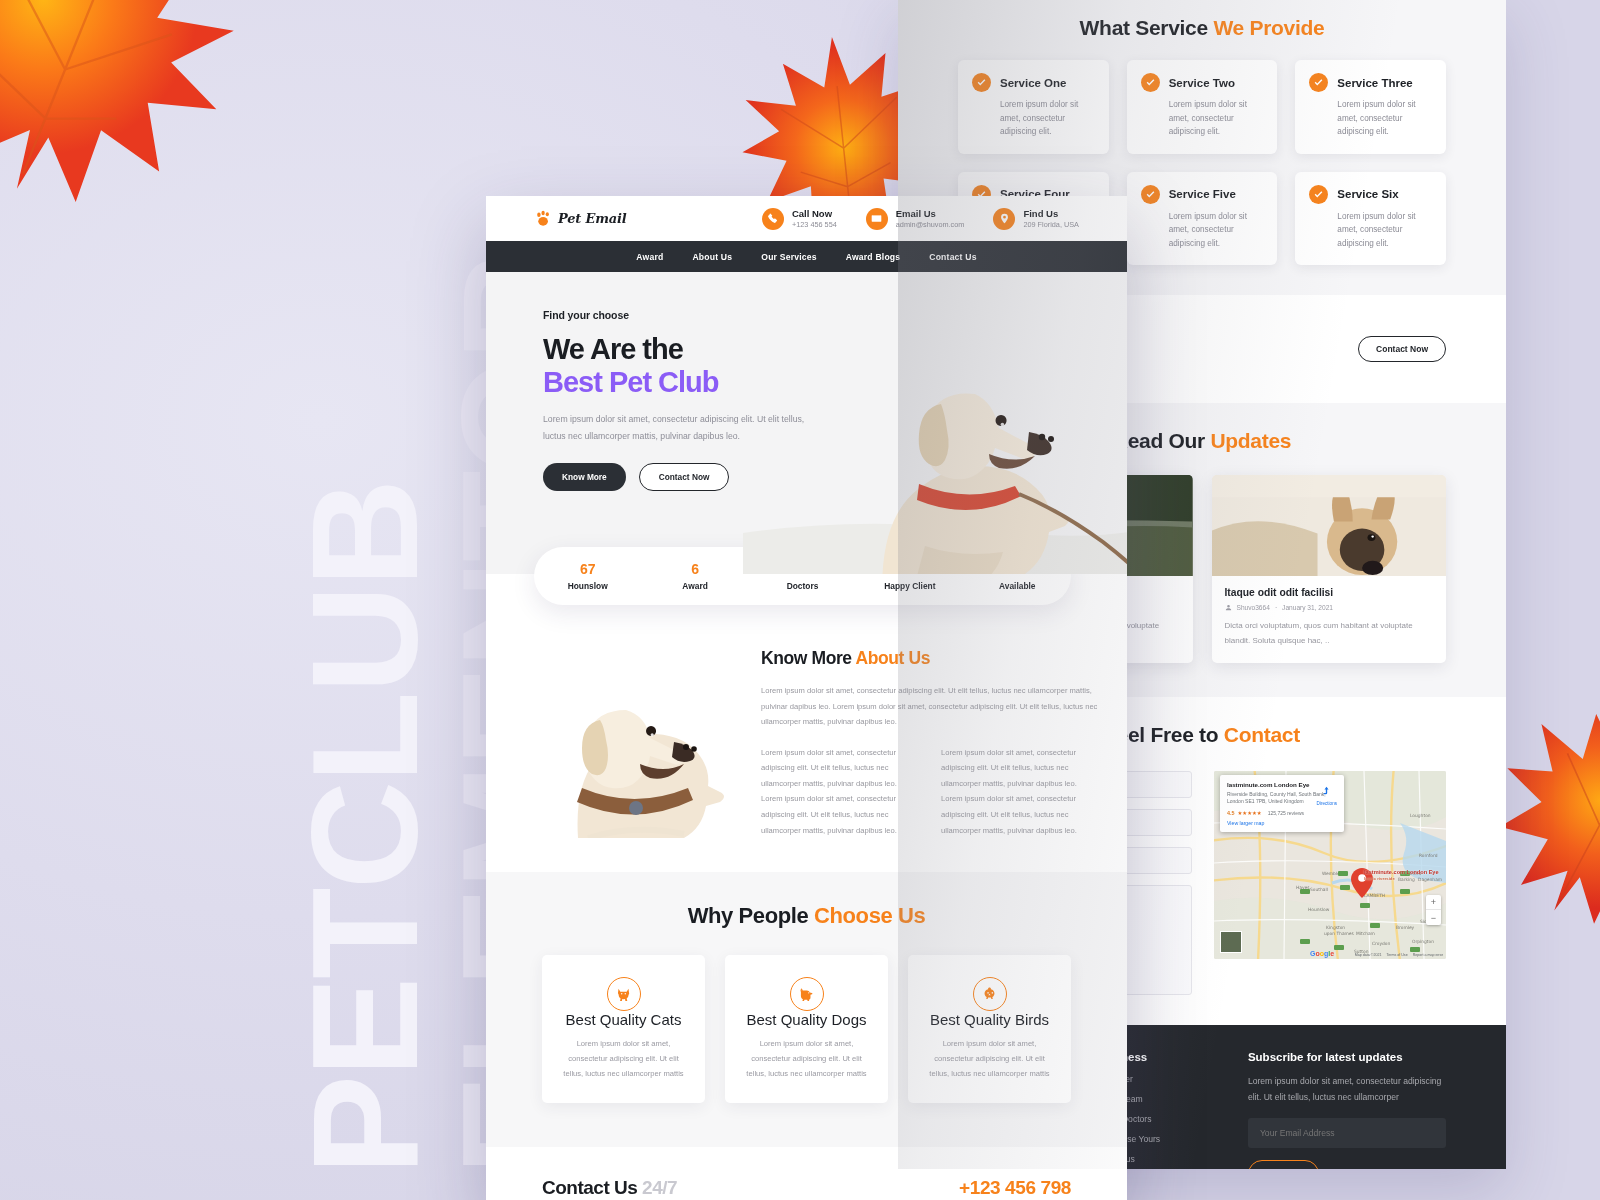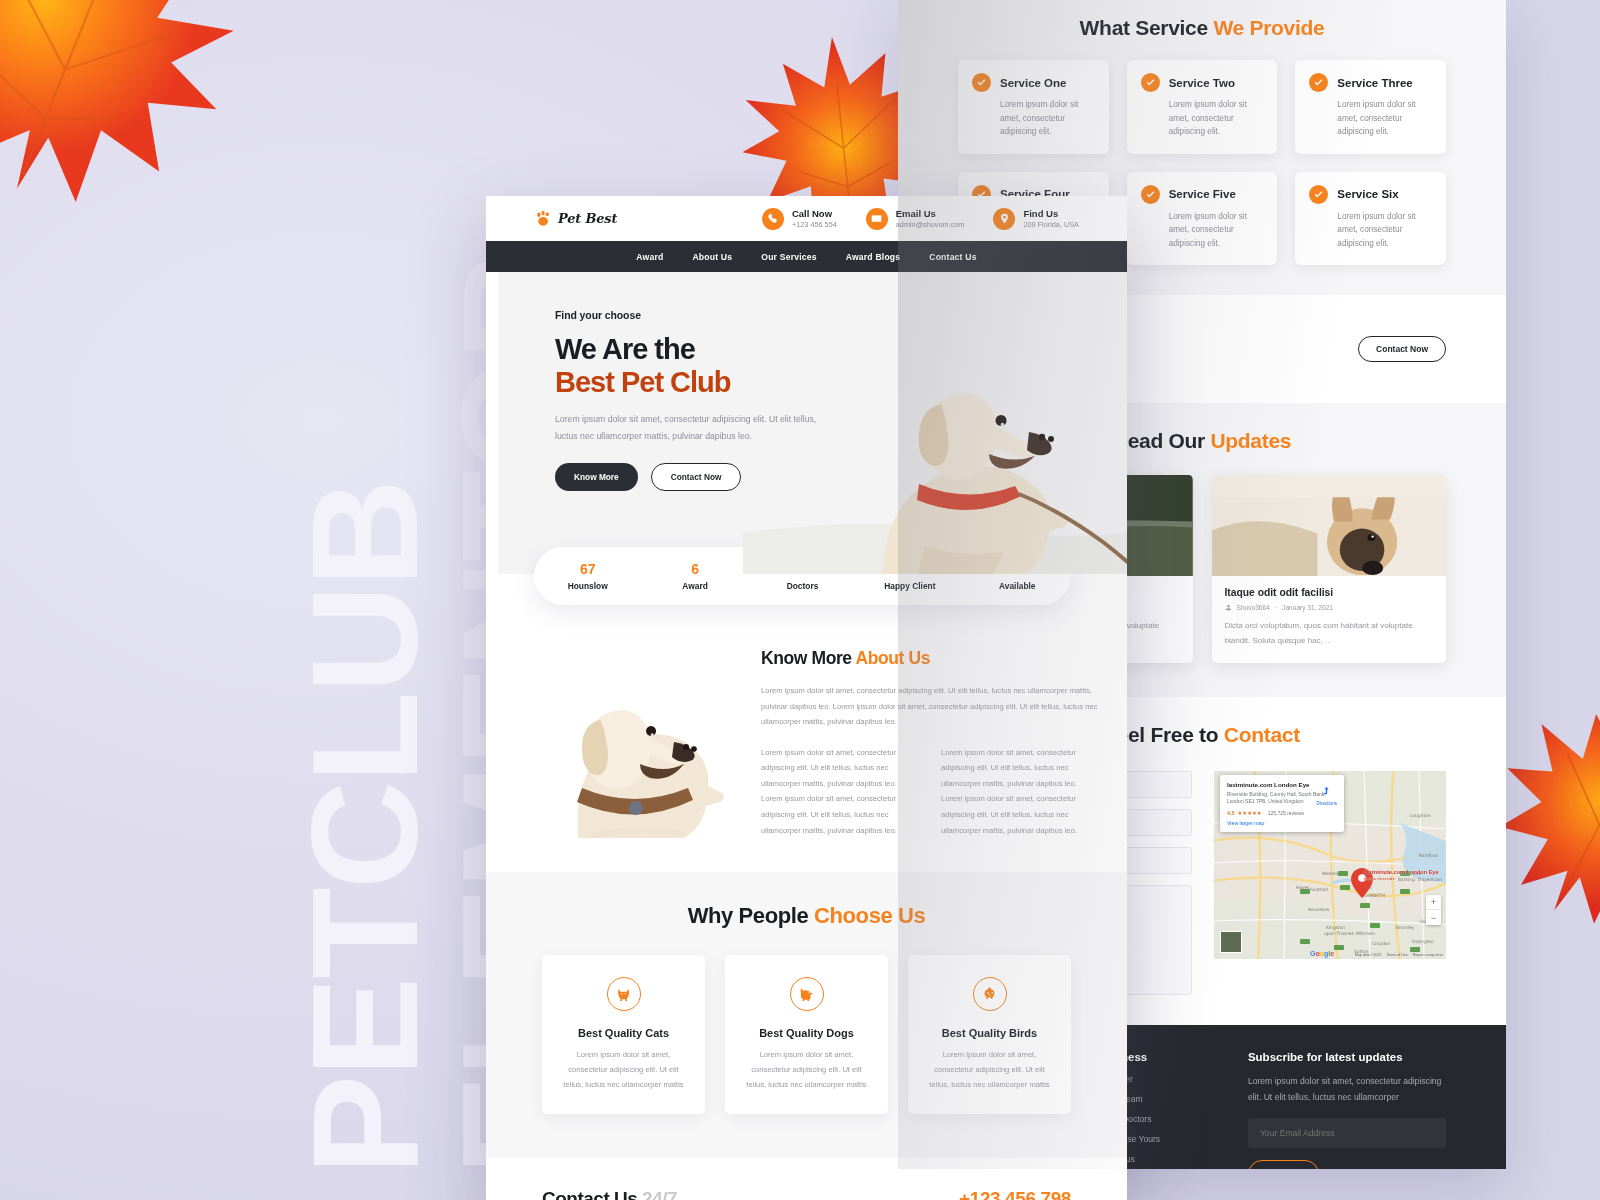--- a/index.html
+++ b/index.html
@@ -153,25 +153,25 @@
   .ticon { width:22px; height:22px; border-radius:50%; background:#f7821b; display:flex; align-items:center; justify-content:center; }
   .ticon svg { width:11px; height:11px; fill:#fff; }
   .tlab { font-size:9.5px; font-weight:800; color:#1c1f24; line-height:1.25; }
   .tval { font-size:7.3px; color:#8d8d96; line-height:1.3; }
 
   
   .navbar { height:31px; background:#2b2f35; display:flex; align-items:center; justify-content:center; gap:29px; }
   .navlink { font-size:8.6px; font-weight:700; color:#ffffff; letter-spacing:.2px; }
 
   
-  .hero { height:302px; position:relative; background:#f4f4f5; overflow:hidden;margin-left:12px; }
+  .hero { height:302px; position:relative; background:#f4f4f5; overflow:hidden; }
   .hero-copy { position:absolute; left:57px; top:37px; width:270px; z-index:3; }
   .h-kicker { font-size:10.5px; font-weight:800; color:#1c1f24; letter-spacing:-.1px; }
   .h-title { font-size:29px; font-weight:800; color:#1a1d22; line-height:1.13; margin-top:12px; letter-spacing:-1px; }
-  .h-title .hl { color:#c2410c; }
+  .h-title .hl { color:#8b5cf6; }
   .h-sub { font-size:8.7px; color:#8e8e98; line-height:1.95; margin-top:12px; }
   .h-btns { display:flex; gap:13px; margin-top:19px; }
   .btn-dark {
     background:#2b2f35; color:#fff; border:none; border-radius:30px;
     padding:8px 19px; font-size:8.3px; font-weight:700; font-family:"Liberation Sans",sans-serif;
   }
   .btn-ghost {
     background:#fff; color:#23262b; border:1.2px solid #23262b; border-radius:30px;
     padding:8px 19px; font-size:8.3px; font-weight:700; font-family:"Liberation Sans",sans-serif;
   }
@@ -202,21 +202,21 @@
   .why { background:#f7f7f8; padding:31px 0 44px; }
   .why-h { text-align:center; font-size:22px; font-weight:800; color:#1a1d22; letter-spacing:-.4px; }
   .why-h .hl { color:#f7821b; }
   .why-grid { display:grid; grid-template-columns:repeat(3,1fr); gap:20px; padding:0 56px; margin-top:26px; }
   .why-card { background:#fff; border-radius:5px; padding:22px 16px 22px; text-align:center; box-shadow:0 4px 16px rgba(40,40,70,.07); }
   .why-ico {
     width:34px; height:34px; border-radius:50%; border:1.6px solid #f7821b;
     margin:0 auto; display:flex; align-items:center; justify-content:center;
   }
   .why-ico svg { width:17px; height:17px; fill:#f7821b; }
-  .why-t { font-size:11px; font-weight:700; color:#1d2026; margin-top:16px; }
+  .why-t { font-size:15px; font-weight:400; color:#1d2026; }
   .why-d { font-size:7.6px; color:#9a9aa2; line-height:1.95; margin-top:9px; }
 
   
   .mcontact { background:#fff; padding:30px 56px 0; display:flex; align-items:flex-start; }
   .mc-left { flex:1 1 0; }
   .mc-h { font-size:19px; font-weight:800; color:#1a1d22; letter-spacing:-.5px; }
   .mc-h .lite { color:#c9c9d0; font-weight:700; }
   .mc-right { text-align:right; }
   .mc-phone { font-size:19px; font-weight:800; color:#f7821b; letter-spacing:-.4px; }
 </style>
@@ -603,21 +603,21 @@
   <header class="topbar">
     <div class="logo">
       <span class="logo-mark">
         <svg viewBox="0 0 24 24" width="19" height="19">
           <ellipse cx="6.2" cy="7.2" rx="2.2" ry="2.9" fill="#f7821b"></ellipse>
           <ellipse cx="11.5" cy="5" rx="2.1" ry="2.8" fill="#f7821b"></ellipse>
           <ellipse cx="16.8" cy="6.6" rx="2" ry="2.6" fill="#f7821b"></ellipse>
           <ellipse cx="11.5" cy="15.6" rx="6.1" ry="5.4" fill="#f7821b"></ellipse>
         </svg>
       </span>
-      <span class="logo-text">Pet Best</span>
+      <span class="logo-text">Pet Email</span>
     </div>
 
     <div class="topinfo">
       <div class="tinfo">
         <span class="ticon">
             <svg viewBox="0 0 16 16">
               <path d="M4.3 1.6 1.9 3.9c-.4.4-.5 1-.2 1.5 2 3.9 4.9 6.8 8.8 8.8.5.3 1.1.2 1.5-.2l2.3-2.4c.4-.4.4-1 0-1.4l-2-2a1 1 0 0 0-1.2-.1l-1.2.8-3.3-3.3.8-1.2a1 1 0 0 0-.1-1.2l-2-2a1 1 0 0 0-1.4 0z"></path>
             </svg>
           </span>
         <div>

